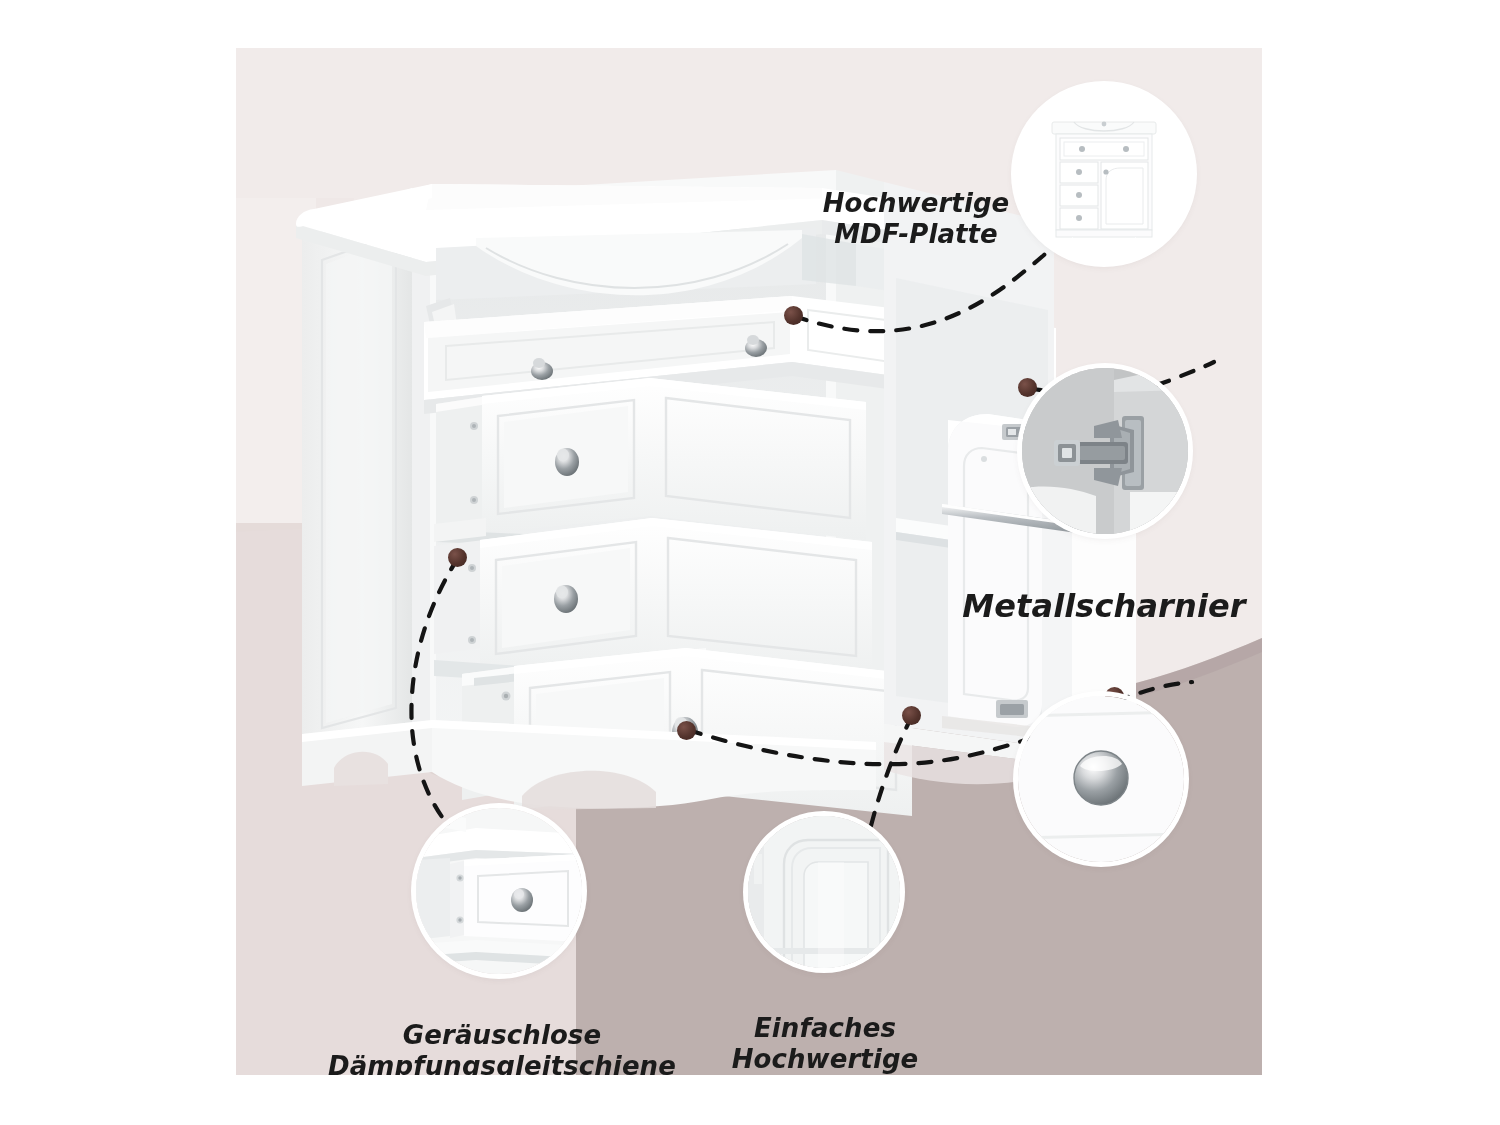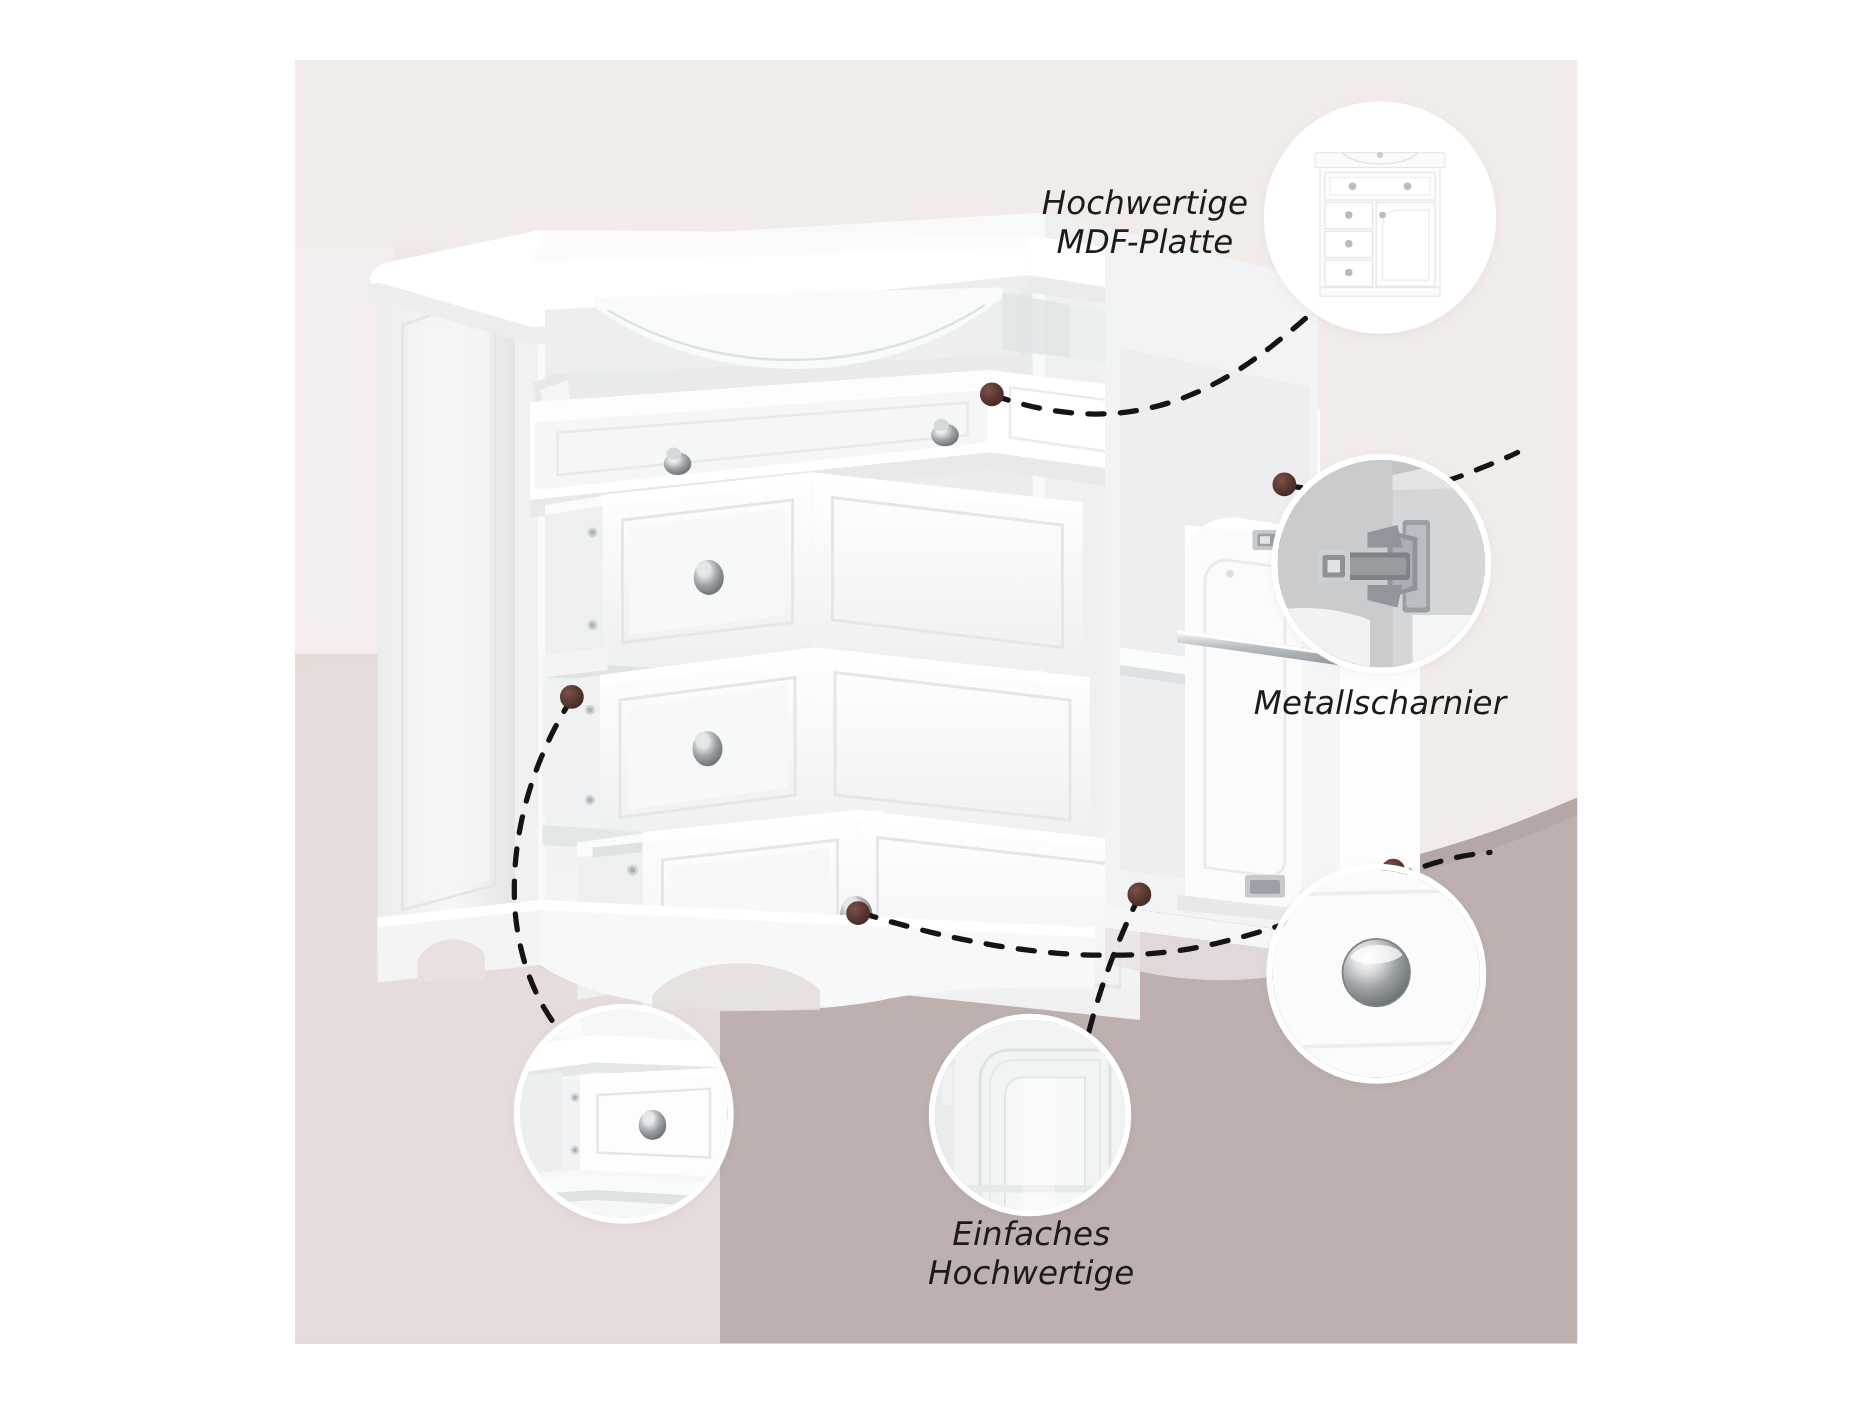--- a/index.html
+++ b/index.html
@@ -6,22 +6,22 @@
   body{width:1500px;height:1125px;overflow:hidden;font-family:"DejaVu Sans","Liberation Sans",sans-serif;}
   #root{position:relative;width:1500px;height:1125px;background:#ffffff;}
 
   
   #canvas{position:absolute;left:236px;top:48px;width:1026px;height:1027px;background:#f1ebea;overflow:hidden;}
 
   
   .floor{position:absolute;left:0;top:0;width:1026px;height:1027px;}
 
   
-  .lbl{position:absolute;font-weight:normal;font-style:italic;color:#1b1b1b;
-       line-height:1.18;letter-spacing:.1px;text-align:center;white-space:pre-line;}
+  .lbl{position:absolute;font-weight:bold;font-style:italic;color:#1b1b1b;
+       line-height:1.18;letter-spacing:.1px;text-align:center;white-space:pre-line;margin-top:40px;}
 
   .circle{position:absolute;border-radius:50%;overflow:hidden;
           box-shadow:0 0 0 5px #ffffff, 0 2px 10px rgba(90,70,70,.18);}
   .circle .inner{position:absolute;inset:0;}
 
   svg.lines{position:absolute;left:0;top:0;width:1026px;height:1027px;overflow:visible;pointer-events:none;}
 
   .dot{position:absolute;width:19px;height:19px;border-radius:50%;
        background:radial-gradient(circle at 35% 32%,#7a5149 0%,#53332c 55%,#3e2420 100%);}
 
@@ -408,21 +408,23 @@
           <rect x="14" y="132" width="138" height="6" fill="#e6e9ea"></rect>
 
           <rect x="70" y="46" width="26" height="106" fill="#ffffff" opacity="0.35"></rect>
         </svg>
       </div>
     </div>
 
     <div class="lbl" style="left:560px;top:100px;width:240px;font-size:26px;">Hochwertige
 MDF-Platte</div>
 
-    <div class="lbl" style="left:720px;top:500px;width:296px;font-size:26px;">Metallscharnier</div>
-
-
+    <div class="lbl" style="left:720px;top:500px;width:296px;font-size:32px;">Metallscharnier</div>
+
+
+    <div class="lbl" style="left:64px;top:932px;width:404px;font-size:26px;">Geräuschlose
+Dämpfungsgleitschiene</div>
 
     <div class="lbl" style="left:474px;top:925px;width:230px;font-size:26px;">Einfaches
 Hochwertige</div>
 
   </div>
 </div>
 
 </body></html>

